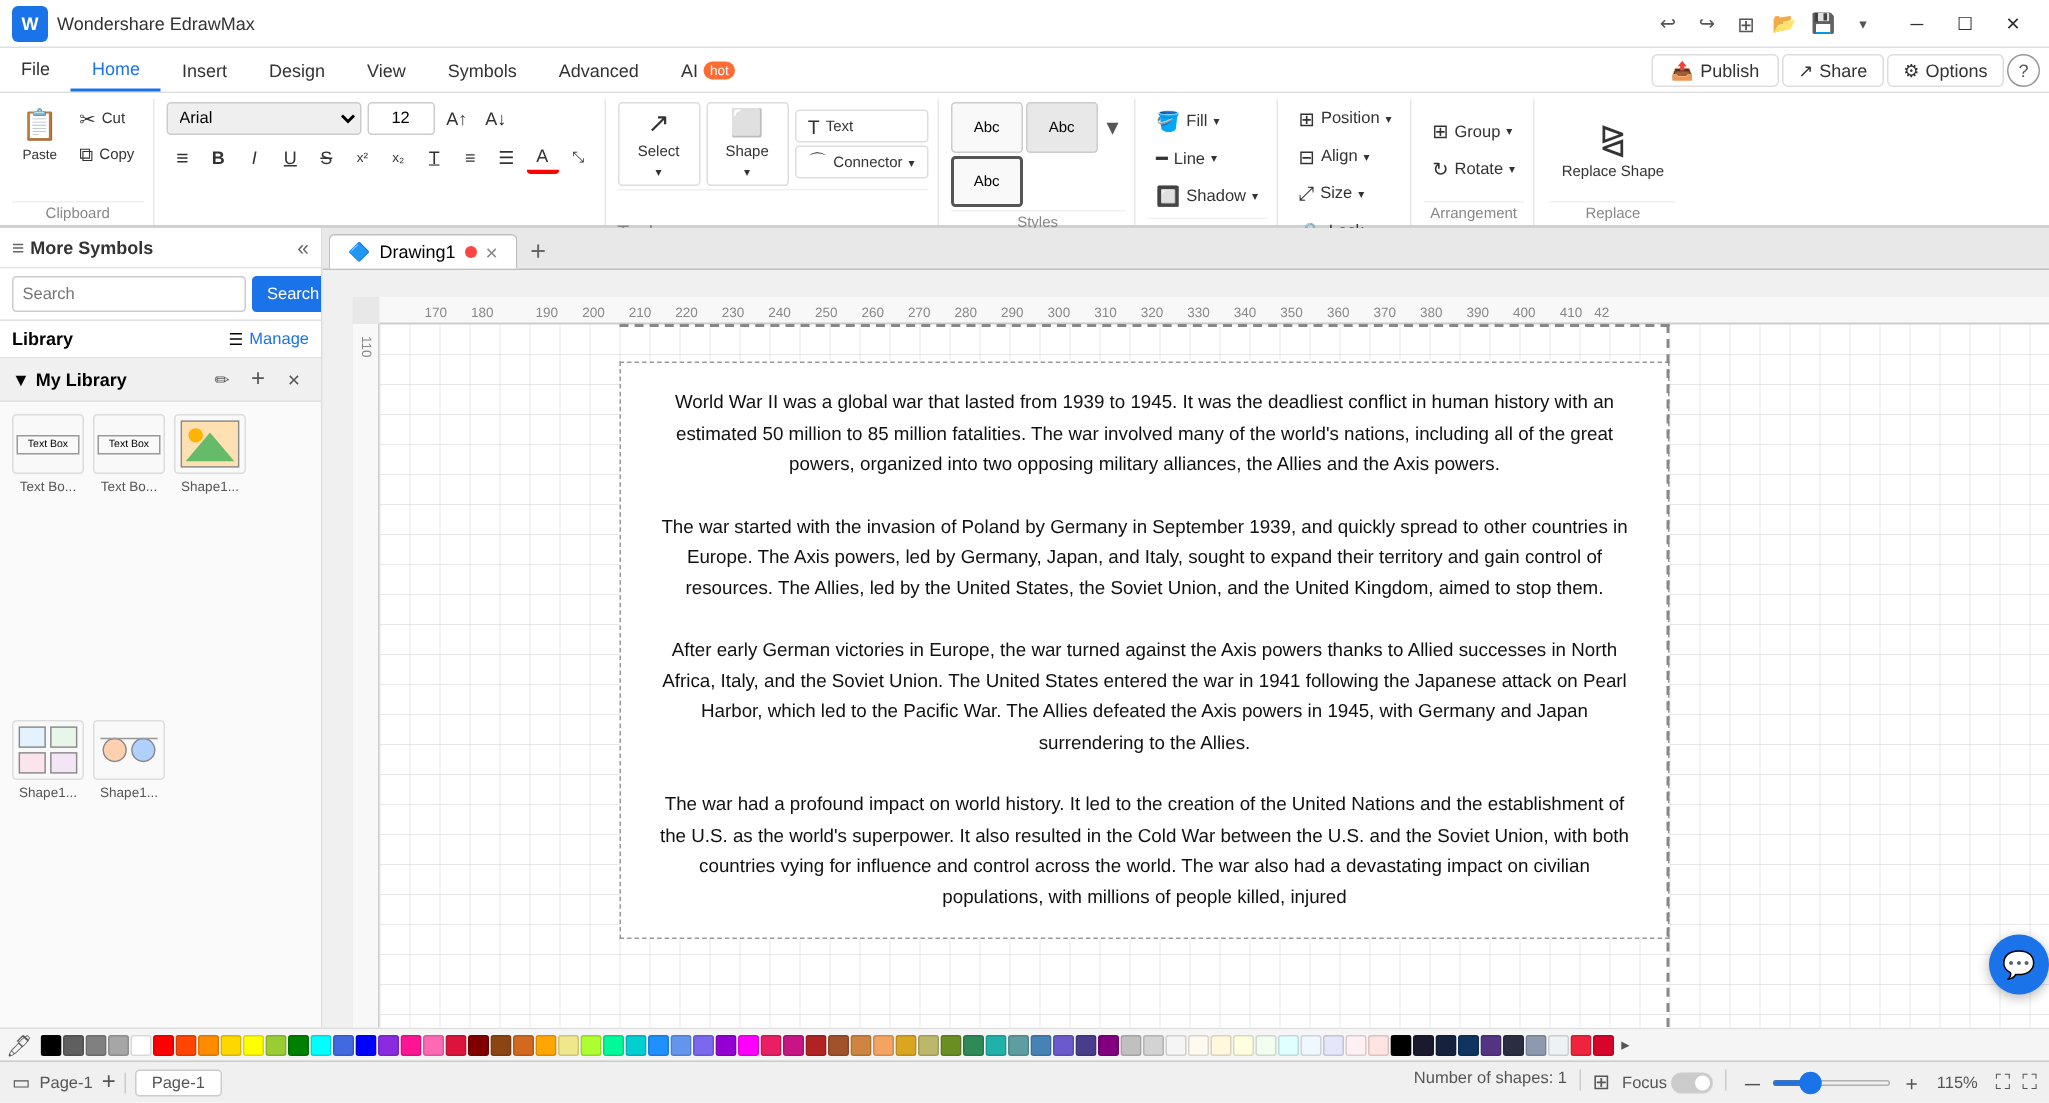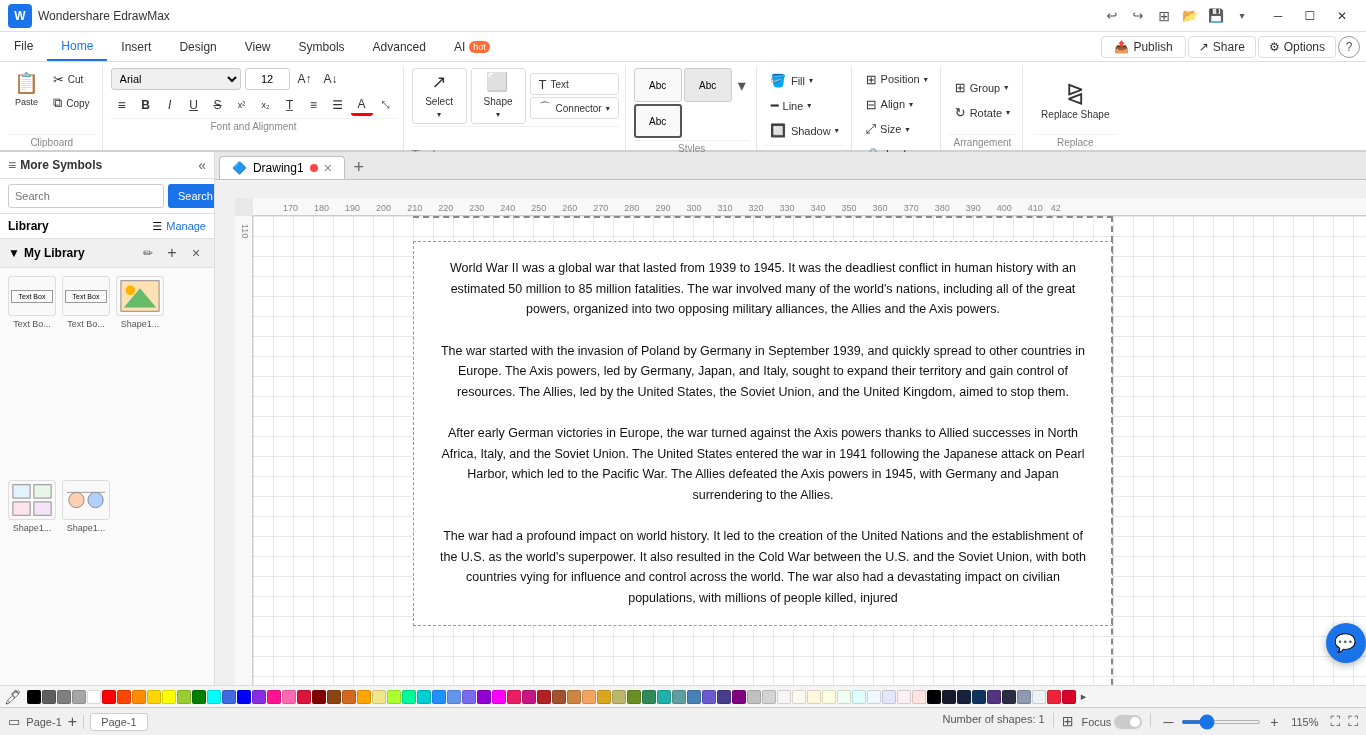--- a/index.html
+++ b/index.html
@@ -296,21 +296,20 @@
       <div class="fmt-btn underline">U</div>
       <div class="fmt-btn" style="text-decoration:line-through;">S</div>
       <div class="fmt-btn" style="font-size:9px;">x²</div>
       <div class="fmt-btn" style="font-size:9px;">x₂</div>
       <div class="fmt-btn">T̲</div>
       <div class="fmt-btn">≡</div>
       <div class="fmt-btn">☰</div>
       <div class="fmt-btn" style="border-bottom:3px solid #ff0000;">A</div>
       <div class="fmt-btn" style="font-size:10px;">⤡</div>
     </div>
-    <div style="font-size:10px;color:#888;text-align:center;border-top:1px solid #f0f0f0;padding:2px 0;">Font and Alignment</div>
   </div>
 
   <div class="ribbon-group" style="display:flex;flex-direction:column;padding:0 6px;border-right:1px solid #e8e8e8;min-width:160px;">
     <div style="display:flex;gap:4px;padding:2px 0;align-items:center;flex:1;">
       <div class="dropdown-btn" style="flex-direction:column;height:56px;min-width:55px;border:1px solid #ddd;">
         <span style="font-size:18px;">↗</span>
         <span style="font-size:10px;">Select</span>
         <span style="font-size:8px;">▾</span>
       </div>
       <div class="dropdown-btn" style="flex-direction:column;height:56px;min-width:55px;border:1px solid #ddd;">
@@ -517,21 +516,21 @@
         <span style="font-size:14px;color:#888;cursor:pointer;">×</span>
       </div>
       <div style="width:24px;height:24px;display:flex;align-items:center;justify-content:center;cursor:pointer;font-size:18px;color:#666;align-self:center;margin-left:2px;">+</div>
     </div>
 
     <div id="drawing-canvas" style="position:relative;flex:1;overflow:hidden;background:#e8e8e8;">
 
       <div id="ruler-h" style="position:absolute;top:0;left:18px;right:0;height:18px;background:#f8f8f8;border-bottom:1px solid #ccc;z-index:10;overflow:hidden;display:flex;align-items:flex-end;padding-bottom:2px;">
         <div style="display:flex;font-size:9px;color:#888;padding-left:10px;gap:0;">
           <span style="margin-right:16px;">170</span>
-          <span style="margin-right:16px;">180</span>
+          <span style="margin-right:28px;">180</span>
           <span style="margin-right:16px;">190</span>
           <span style="margin-right:16px;">200</span>
           <span style="margin-right:16px;">210</span>
           <span style="margin-right:16px;">220</span>
           <span style="margin-right:16px;">230</span>
           <span style="margin-right:16px;">240</span>
           <span style="margin-right:16px;">250</span>
           <span style="margin-right:16px;">260</span>
           <span style="margin-right:16px;">270</span>
           <span style="margin-right:16px;">280</span>

